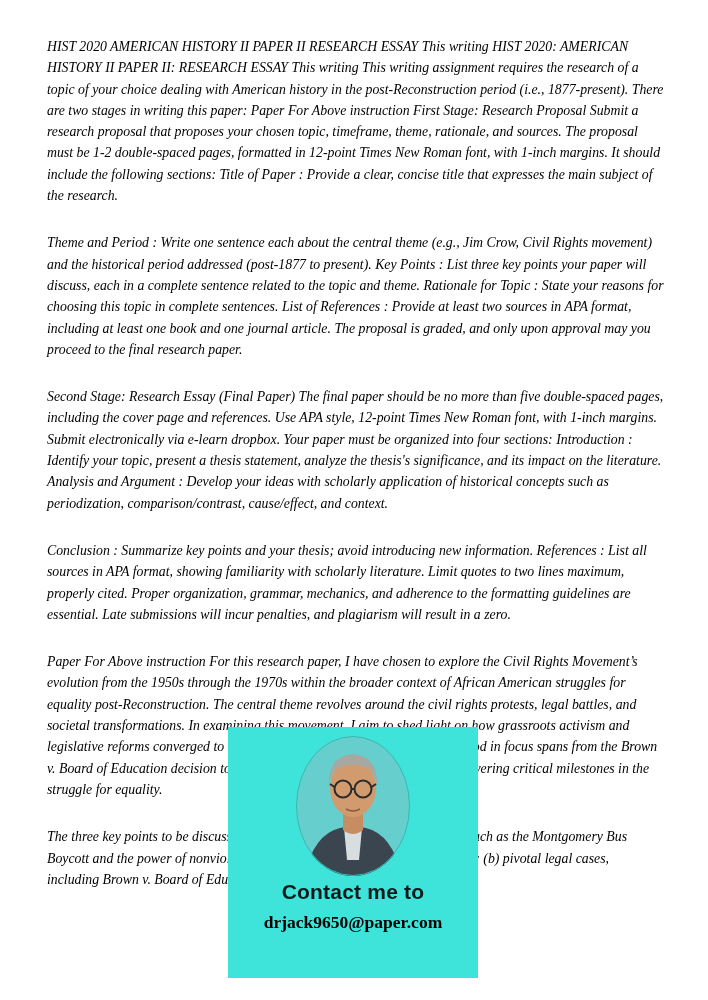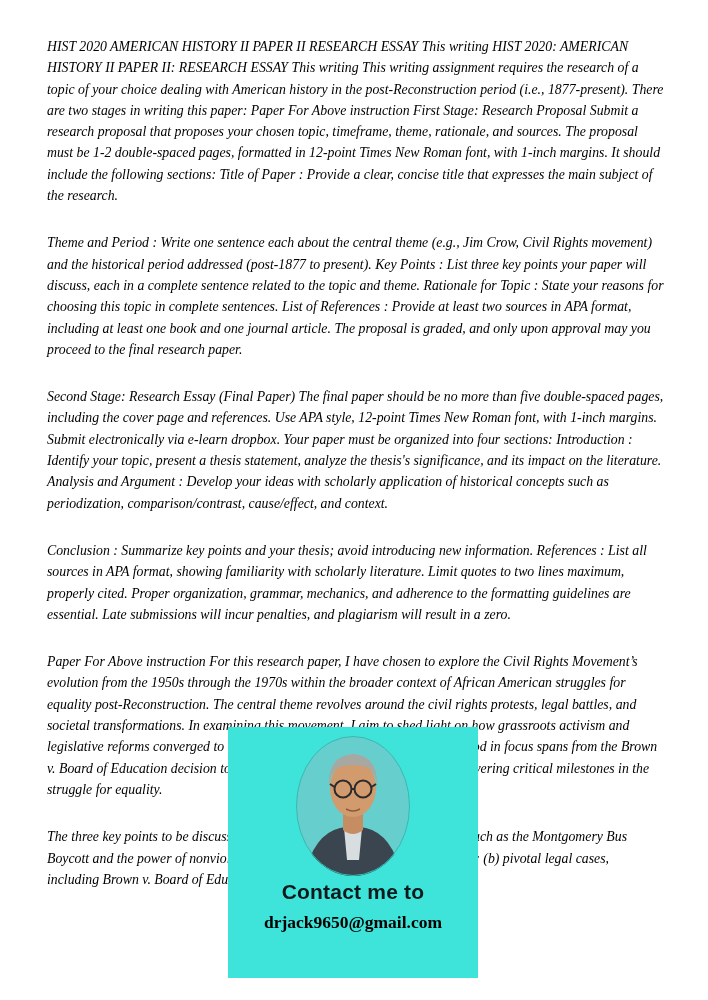--- a/index.html
+++ b/index.html
@@ -94,16 +94,16 @@
             <path d="M55.5 53 h3"></path>
             <path d="M38.5 51 L34 48"></path>
             <path d="M75.5 51 L80 48"></path>
           </g>
           <path d="M50 73 Q57 77 64 73" stroke="#8a5a3a" stroke-width="1.5" fill="none"></path>
         </g>
         <ellipse cx="57" cy="70" rx="56.5" ry="69.5" fill="none" stroke="#2fbdb4" stroke-width="1"></ellipse>
       </svg>
     </div>
     <div class="contact-line first">Contact me to</div>
-    <div class="contact-email">drjack9650@gmail.com</div>
+    <div class="contact-email">drjack9650@paper.com</div>
   </div>
 
 </div>
 
 </body></html>

